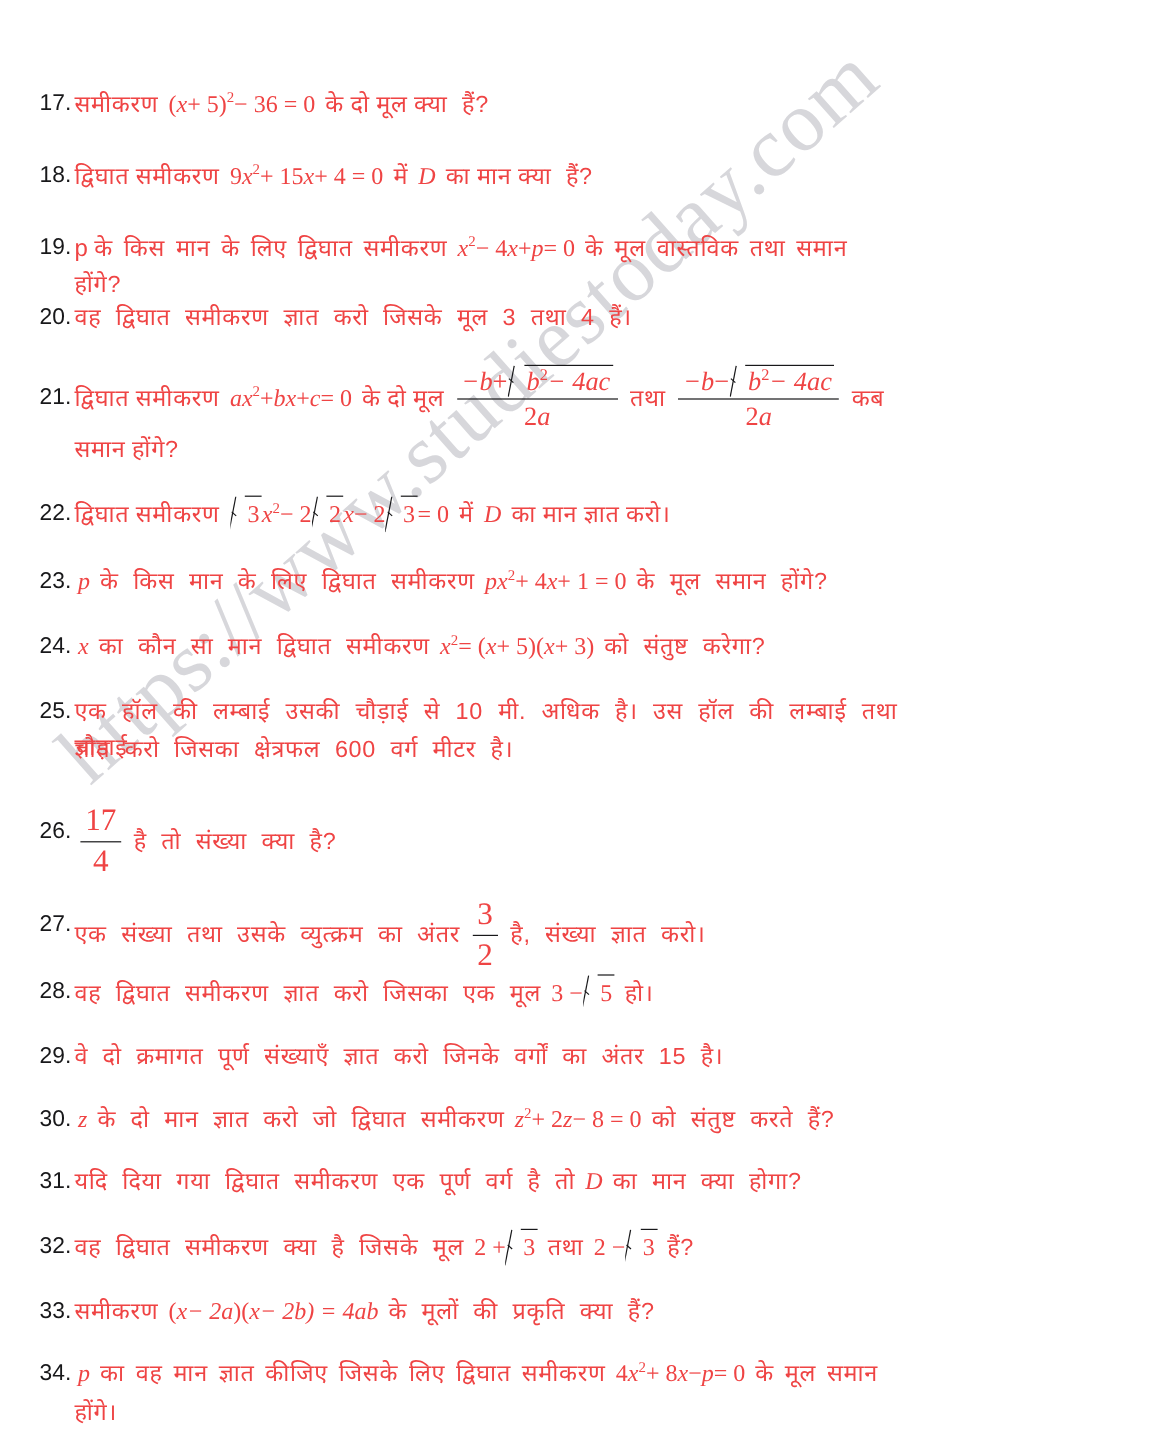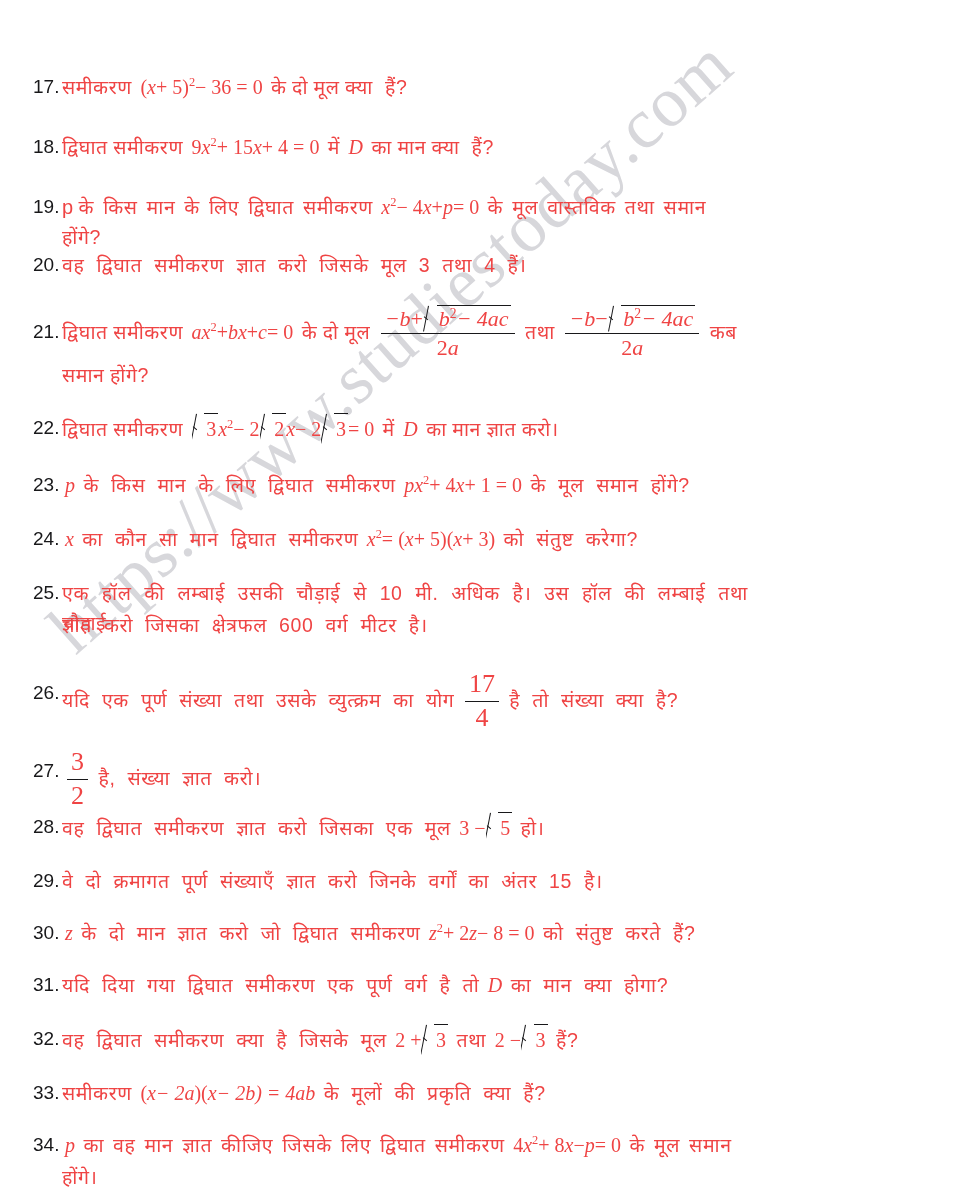--- a/index.html
+++ b/index.html
@@ -314,32 +314,32 @@
   <div class="q-row" style="top:610px;">
     <div class="q-num"></div>
     <div class="q-body">
       <span class="hi sp">ज्ञात करो जिसका क्षेत्रफल 600 वर्ग मीटर है।</span>
     </div>
   </div>
 
   <div class="q-row" style="top:670px;">
     <div class="q-num" style="line-height:46px;">26.</div>
     <div class="q-body" style="line-height:46px;">
-      <span class="hi sp">यदि एक पूर्ण संख्या तथा उसके व्युत्क्रम का योग</span>
       <span class="frac small">
         <span class="numer">17</span>
         <span class="denom">4</span>
       </span>
       <span class="hi sp">है तो संख्या क्या है?</span>
     </div>
   </div>
 
   <div class="q-row" style="top:748px;">
     <div class="q-num" style="line-height:46px;">27.</div>
     <div class="q-body" style="line-height:46px;">
+      <span class="hi sp">एक संख्या तथा उसके व्युत्क्रम का अंतर</span>
       <span class="frac small">
         <span class="numer">3</span>
         <span class="denom">2</span>
       </span>
       <span class="hi sp">है, संख्या ज्ञात करो।</span>
     </div>
   </div>
 
   <div class="q-row" style="top:812px;">
     <div class="q-num">28.</div>

